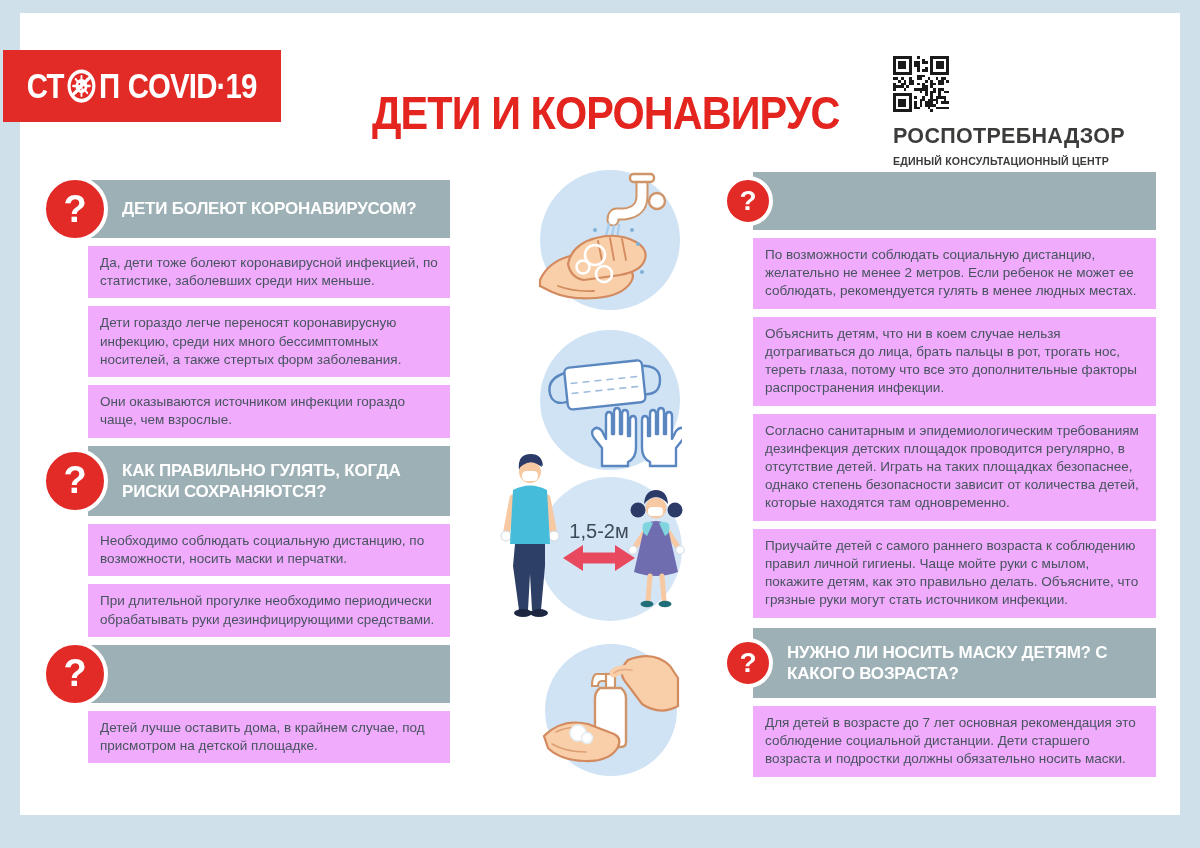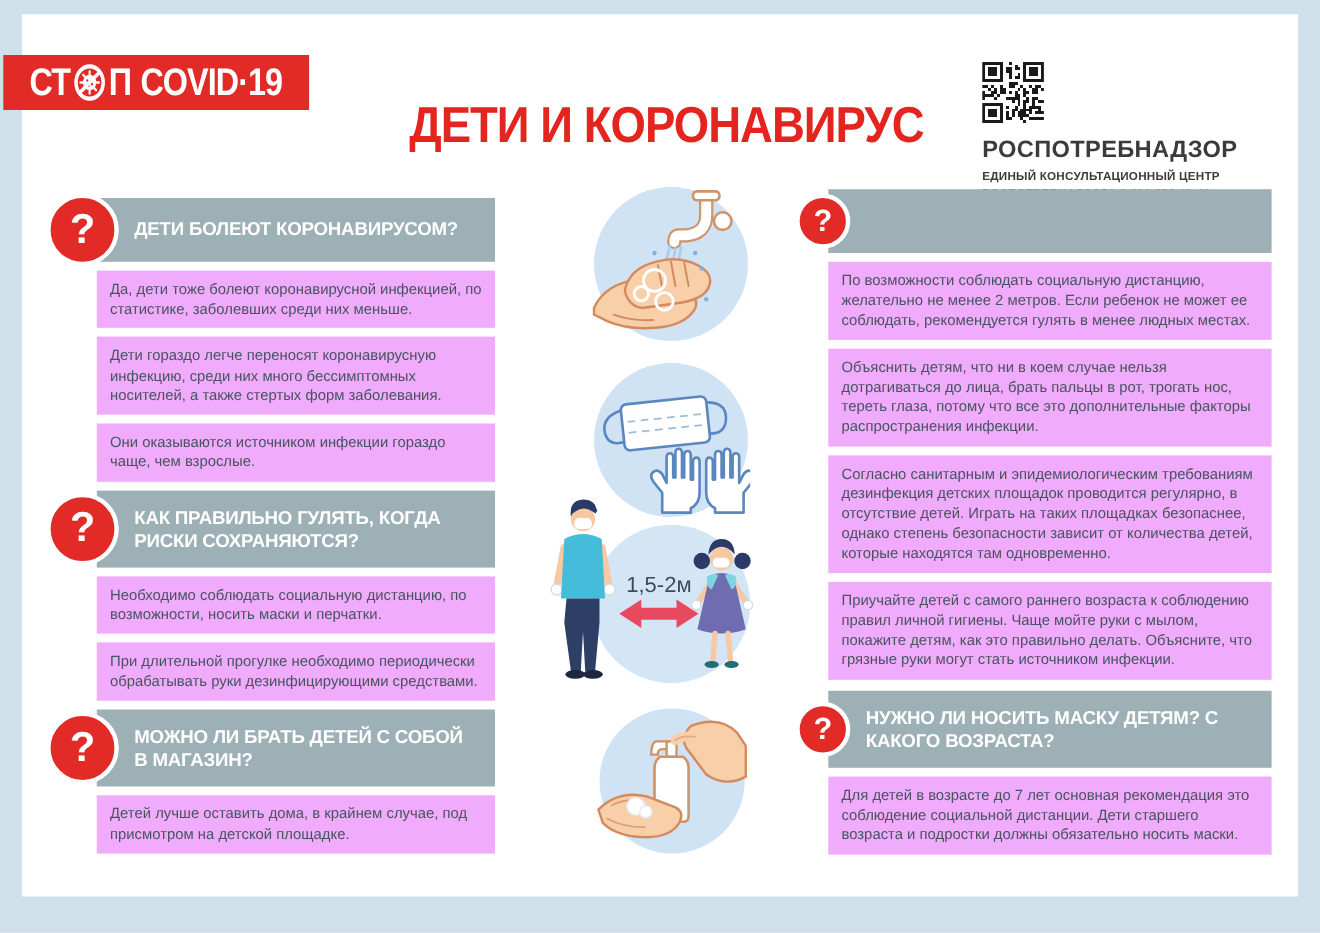--- a/index.html
+++ b/index.html
@@ -4,21 +4,21 @@
 <style>
   html,body{margin:0;padding:0;}
   body{
     width:1200px;height:848px;position:relative;overflow:hidden;
     background:#cfe0eb;font-family:"Liberation Sans",sans-serif;
   }
   .page{position:absolute;left:20px;top:13px;width:1160px;height:802px;background:#ffffff;}
 
   
   .logo{
-    position:absolute;left:3px;top:50px;width:278px;height:50px;background:#e22a26;
+    position:absolute;left:3px;top:50px;width:278px;height:72px;background:#e22a26;
     display:flex;align-items:center;justify-content:center;color:#fff;
   }
   .logo-inner{display:flex;align-items:center;font-weight:800;font-size:35px;
     letter-spacing:-1px;transform:scaleX(.84);transform-origin:center;white-space:nowrap;}
   .logo-inner svg{margin:0 2px;}
   .logo .covid{margin-left:10px;}
   .title{
     position:absolute;left:372px;top:58px;width:470px;line-height:48px;
     font-size:46px;font-weight:800;color:#e3241f;letter-spacing:-1px;
     transform:scaleX(.9);transform-origin:left center;white-space:nowrap;
@@ -244,21 +244,20 @@
       <div class="qa-header">
         <div class="qmark">?</div>
         <h2>КАК ПРАВИЛЬНО ГУЛЯТЬ, КОГДА РИСКИ СОХРАНЯЮТСЯ?</h2>
       </div>
       <div class="answer">Необходимо соблюдать социальную дистанцию, по возможности, носить маски и перчатки.</div>
       <div class="answer">При длительной прогулке необходимо периодически обрабатывать руки дезинфицирующими средствами.</div>
     </section>
     <section class="qa">
       <div class="qa-header">
         <div class="qmark">?</div>
-        <h2>МОЖНО ЛИ БРАТЬ ДЕТЕЙ С СОБОЙ В МАГАЗИН?</h2>
       </div>
       <div class="answer">Детей лучше оставить дома, в крайнем случае, под присмотром на детской площадке.</div>
     </section>
   </div>
 <div class="col col-right" id="col-right">
     <section class="qa">
       <div class="qa-header">
         <div class="qmark">?</div>
       </div>
       <div class="answer">По возможности соблюдать социальную дистанцию, желательно не менее 2 метров. Если ребенок не может ее соблюдать, рекомендуется гулять в менее людных местах.</div>

